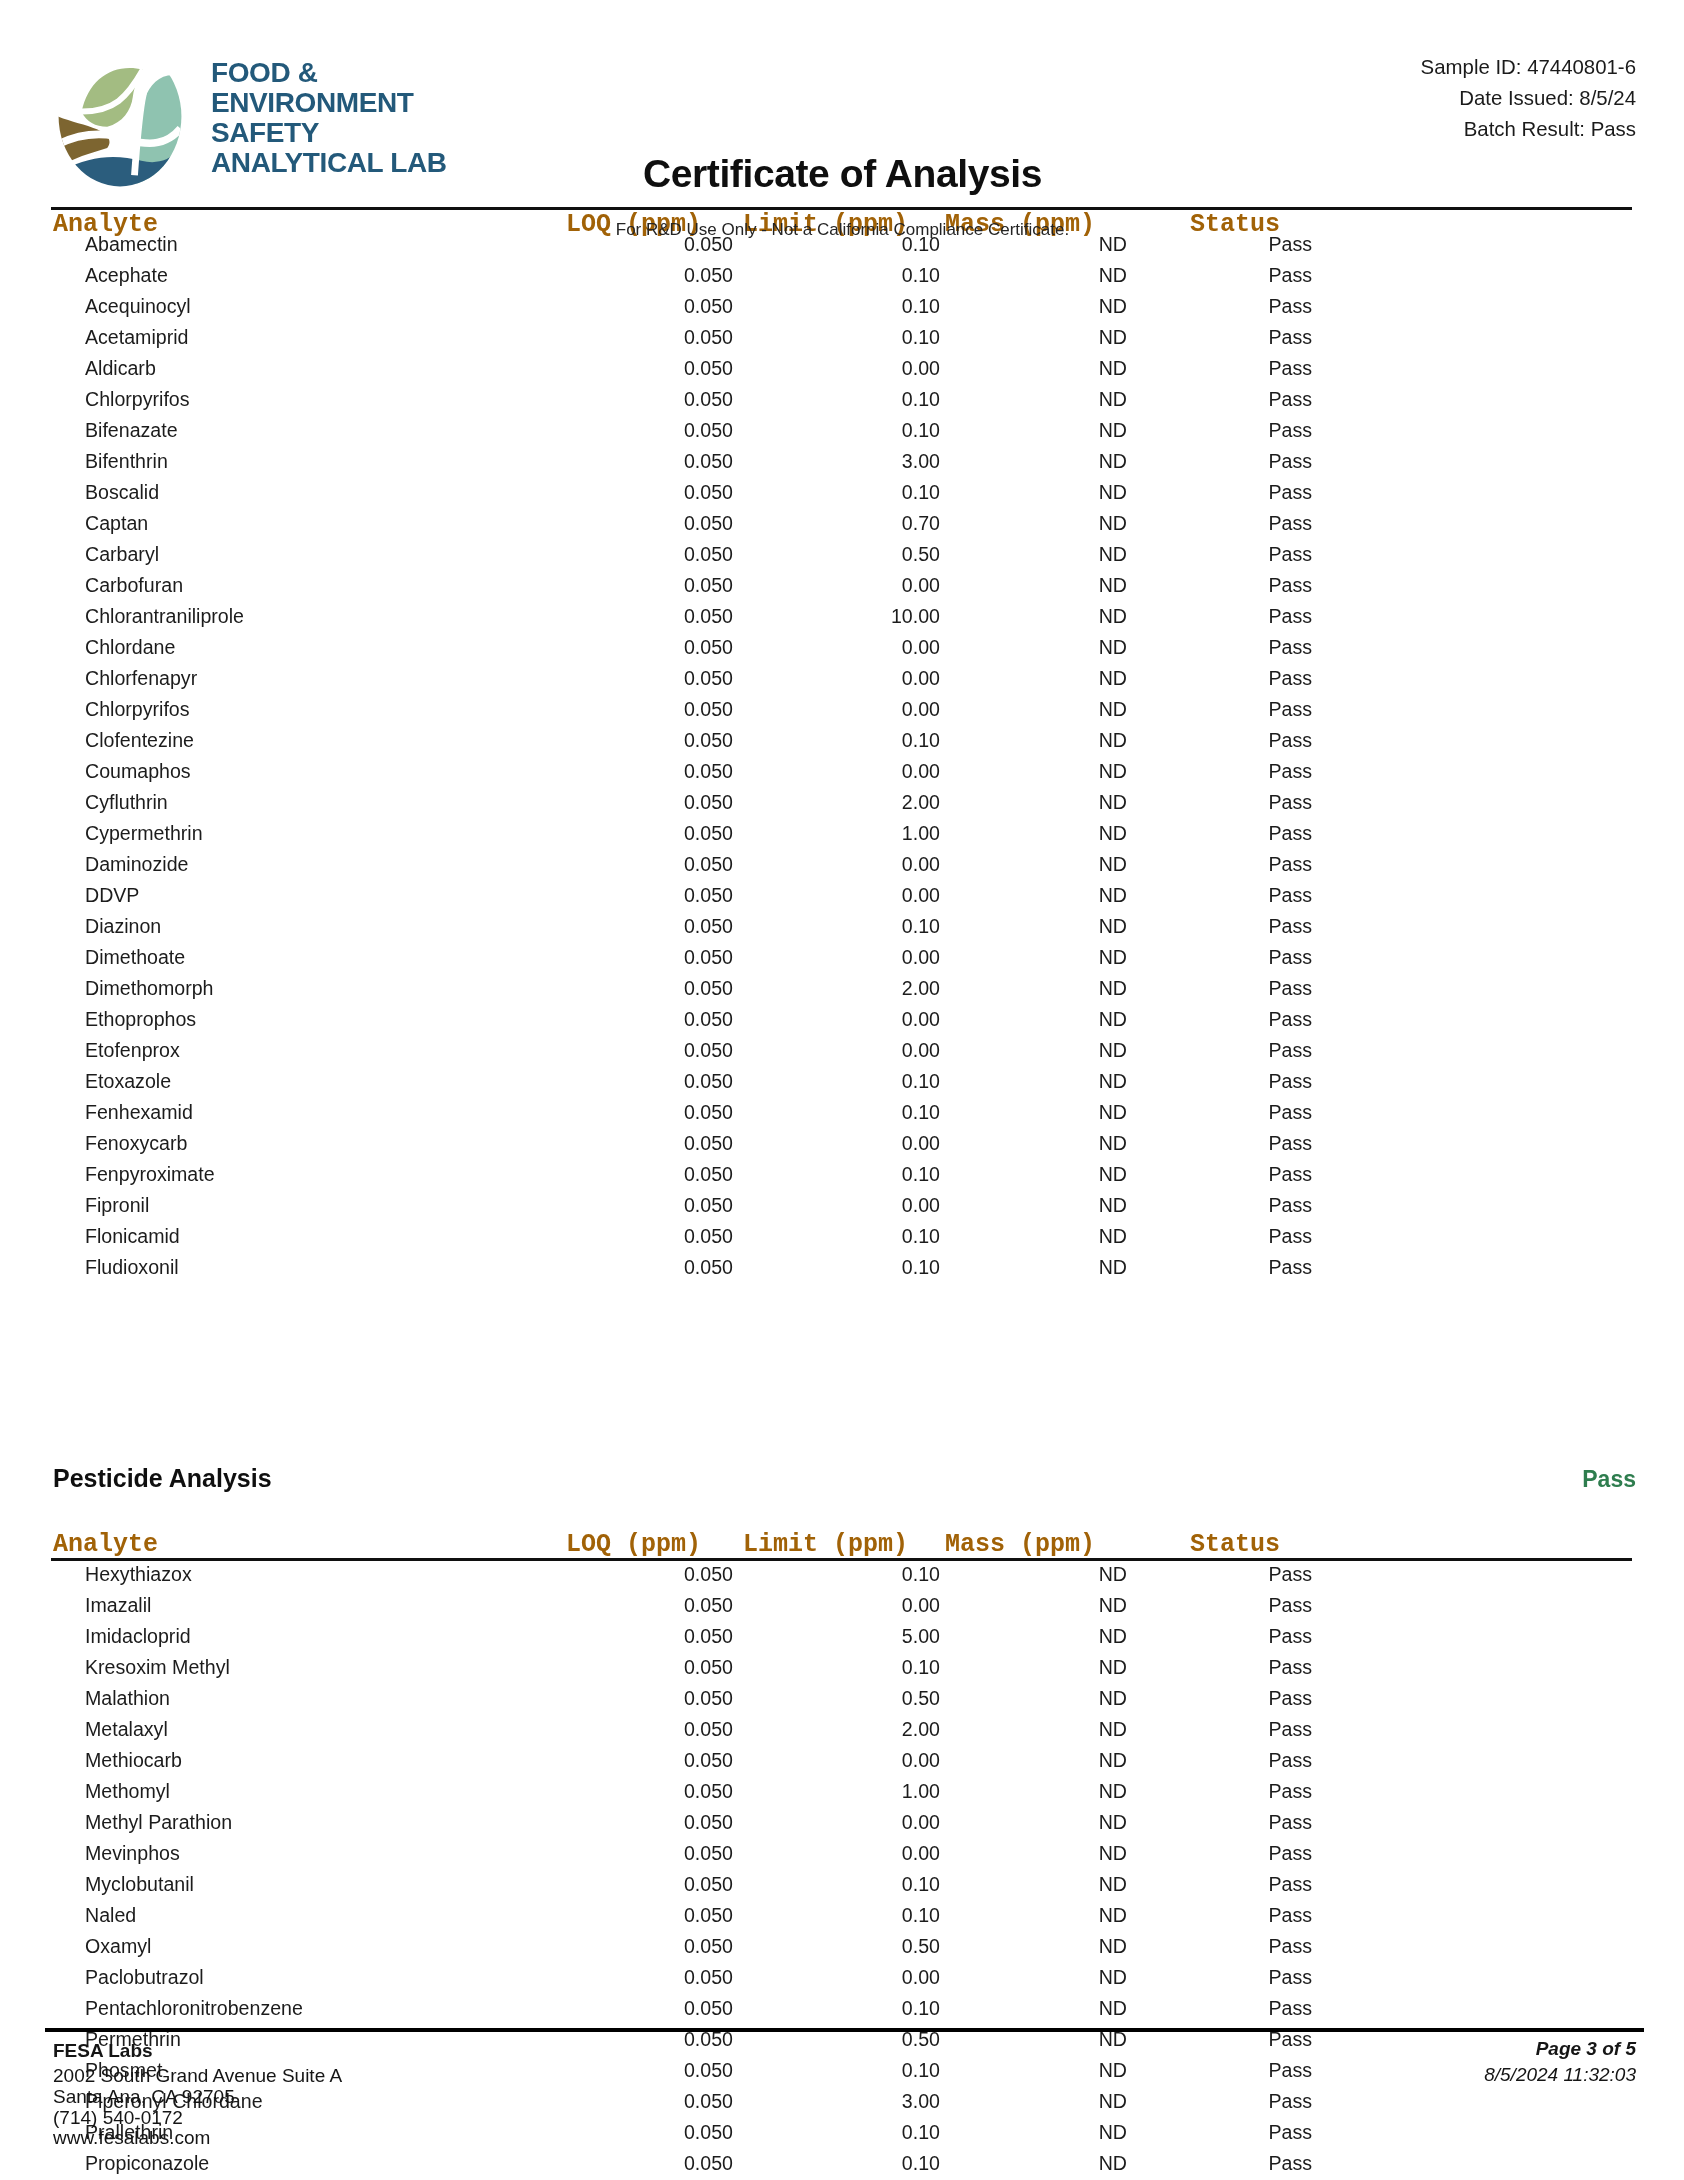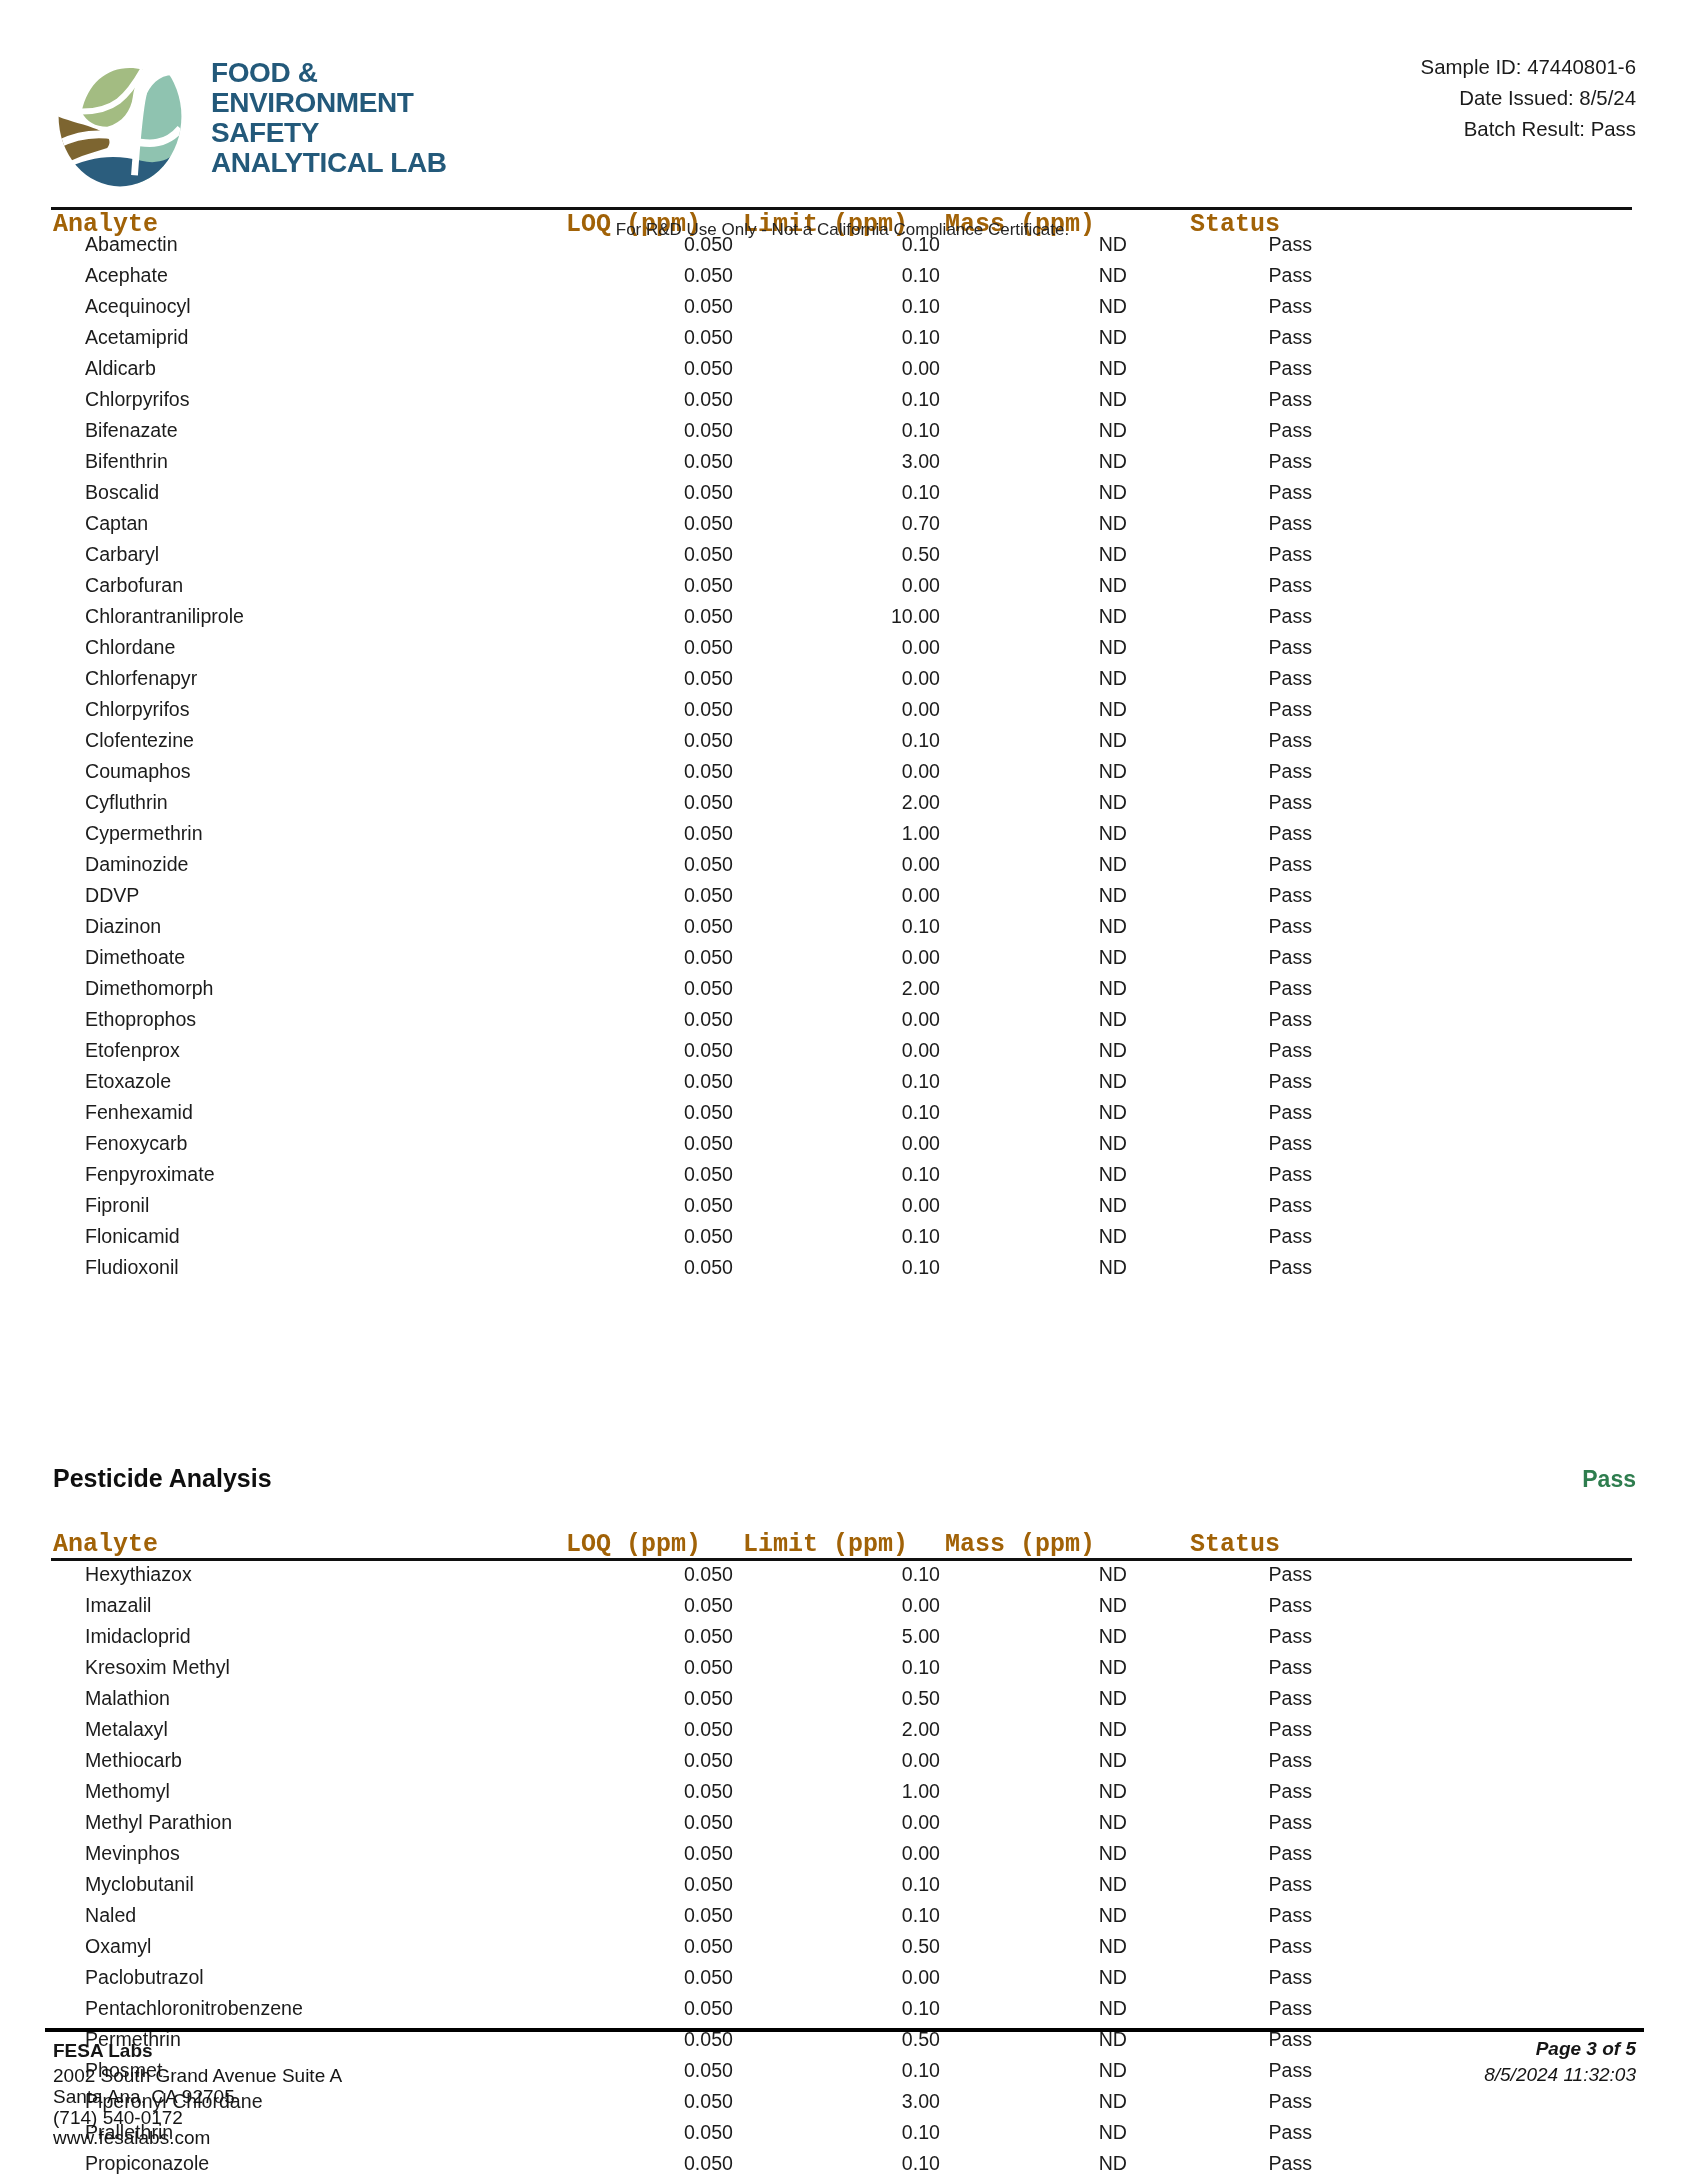--- a/index.html
+++ b/index.html
@@ -78,20 +78,21 @@
       </g>
     </svg>
     <div class="logo-text" style="color: rgb(35, 89, 122);">
       <div>FOOD &amp;</div>
       <div>ENVIRONMENT</div>
       <div>SAFETY</div>
       <div>ANALYTICAL LAB</div>
     </div>
   </div>
 
+  <div class="title">Certificate of Analysis</div>
   <div class="header-info">
     <div>Sample ID: 47440801-6</div>
     <div>Date Issued: 8/5/24</div>
     <div>Batch Result: Pass</div>
   </div>
 
   <div class="rule rule-top"></div>
   <div class="thead t1-head">
       <div class="c c0">Analyte</div>
       <div class="c c1">LOQ (ppm)</div>

